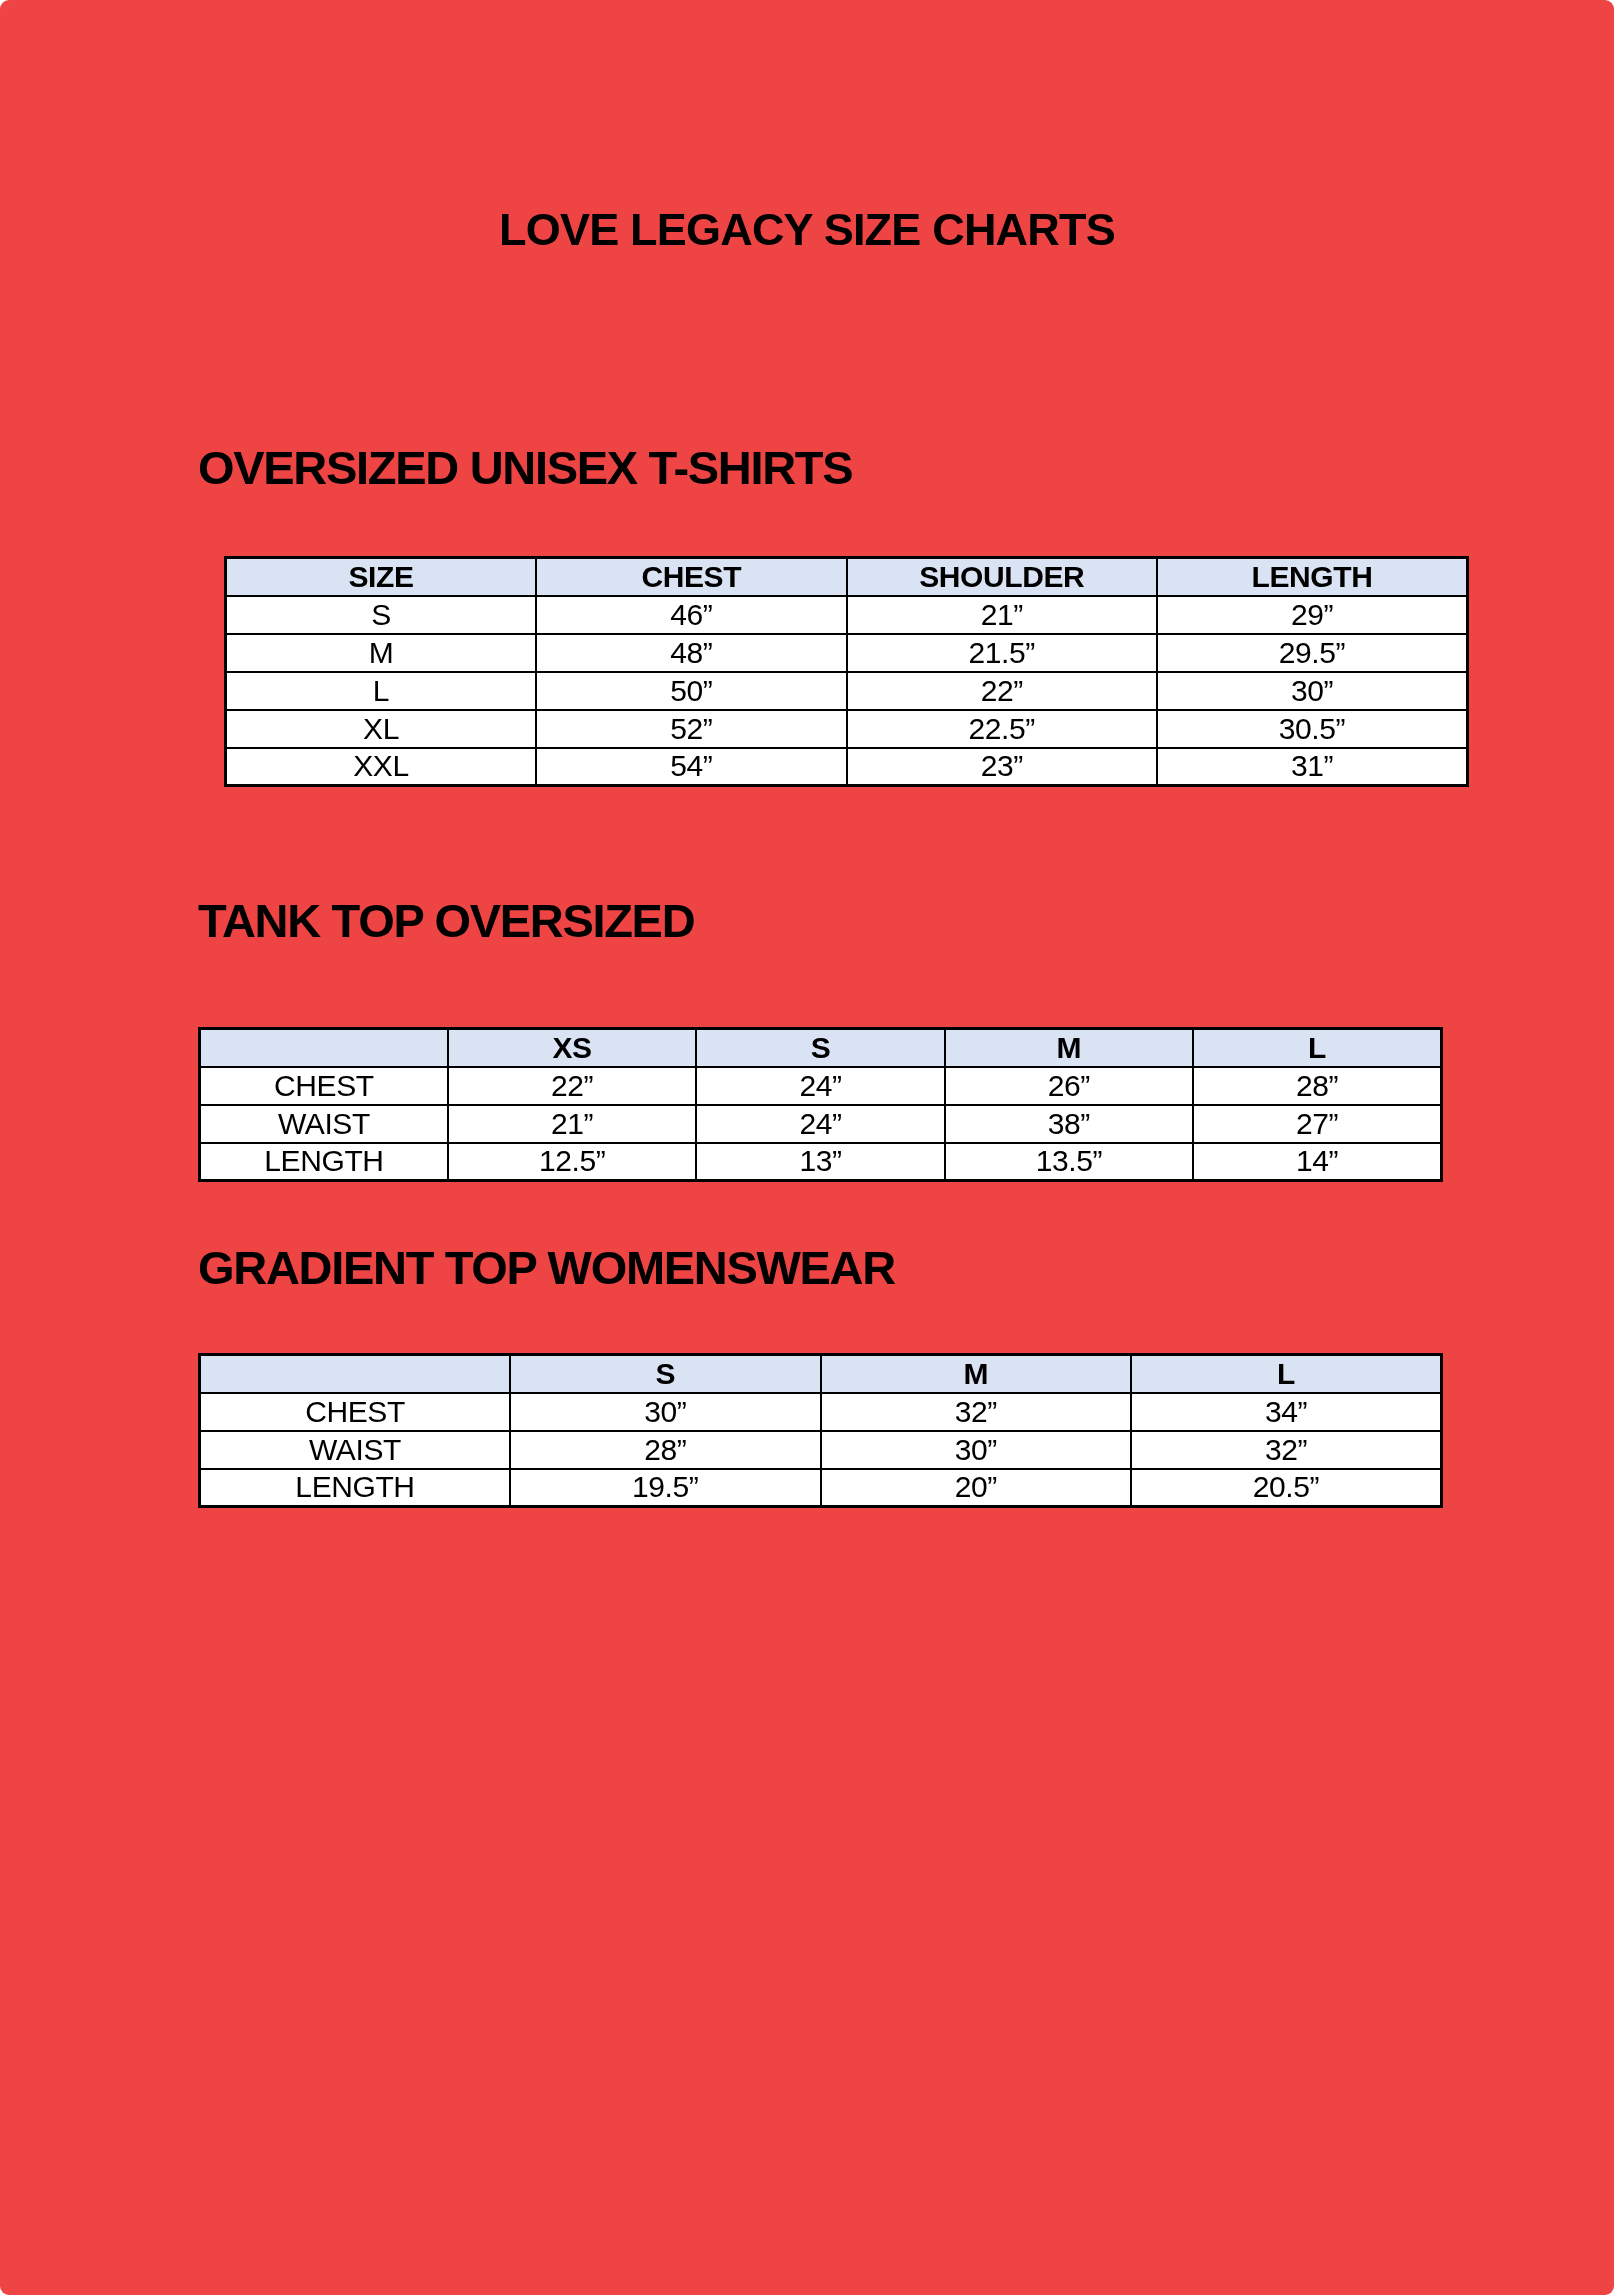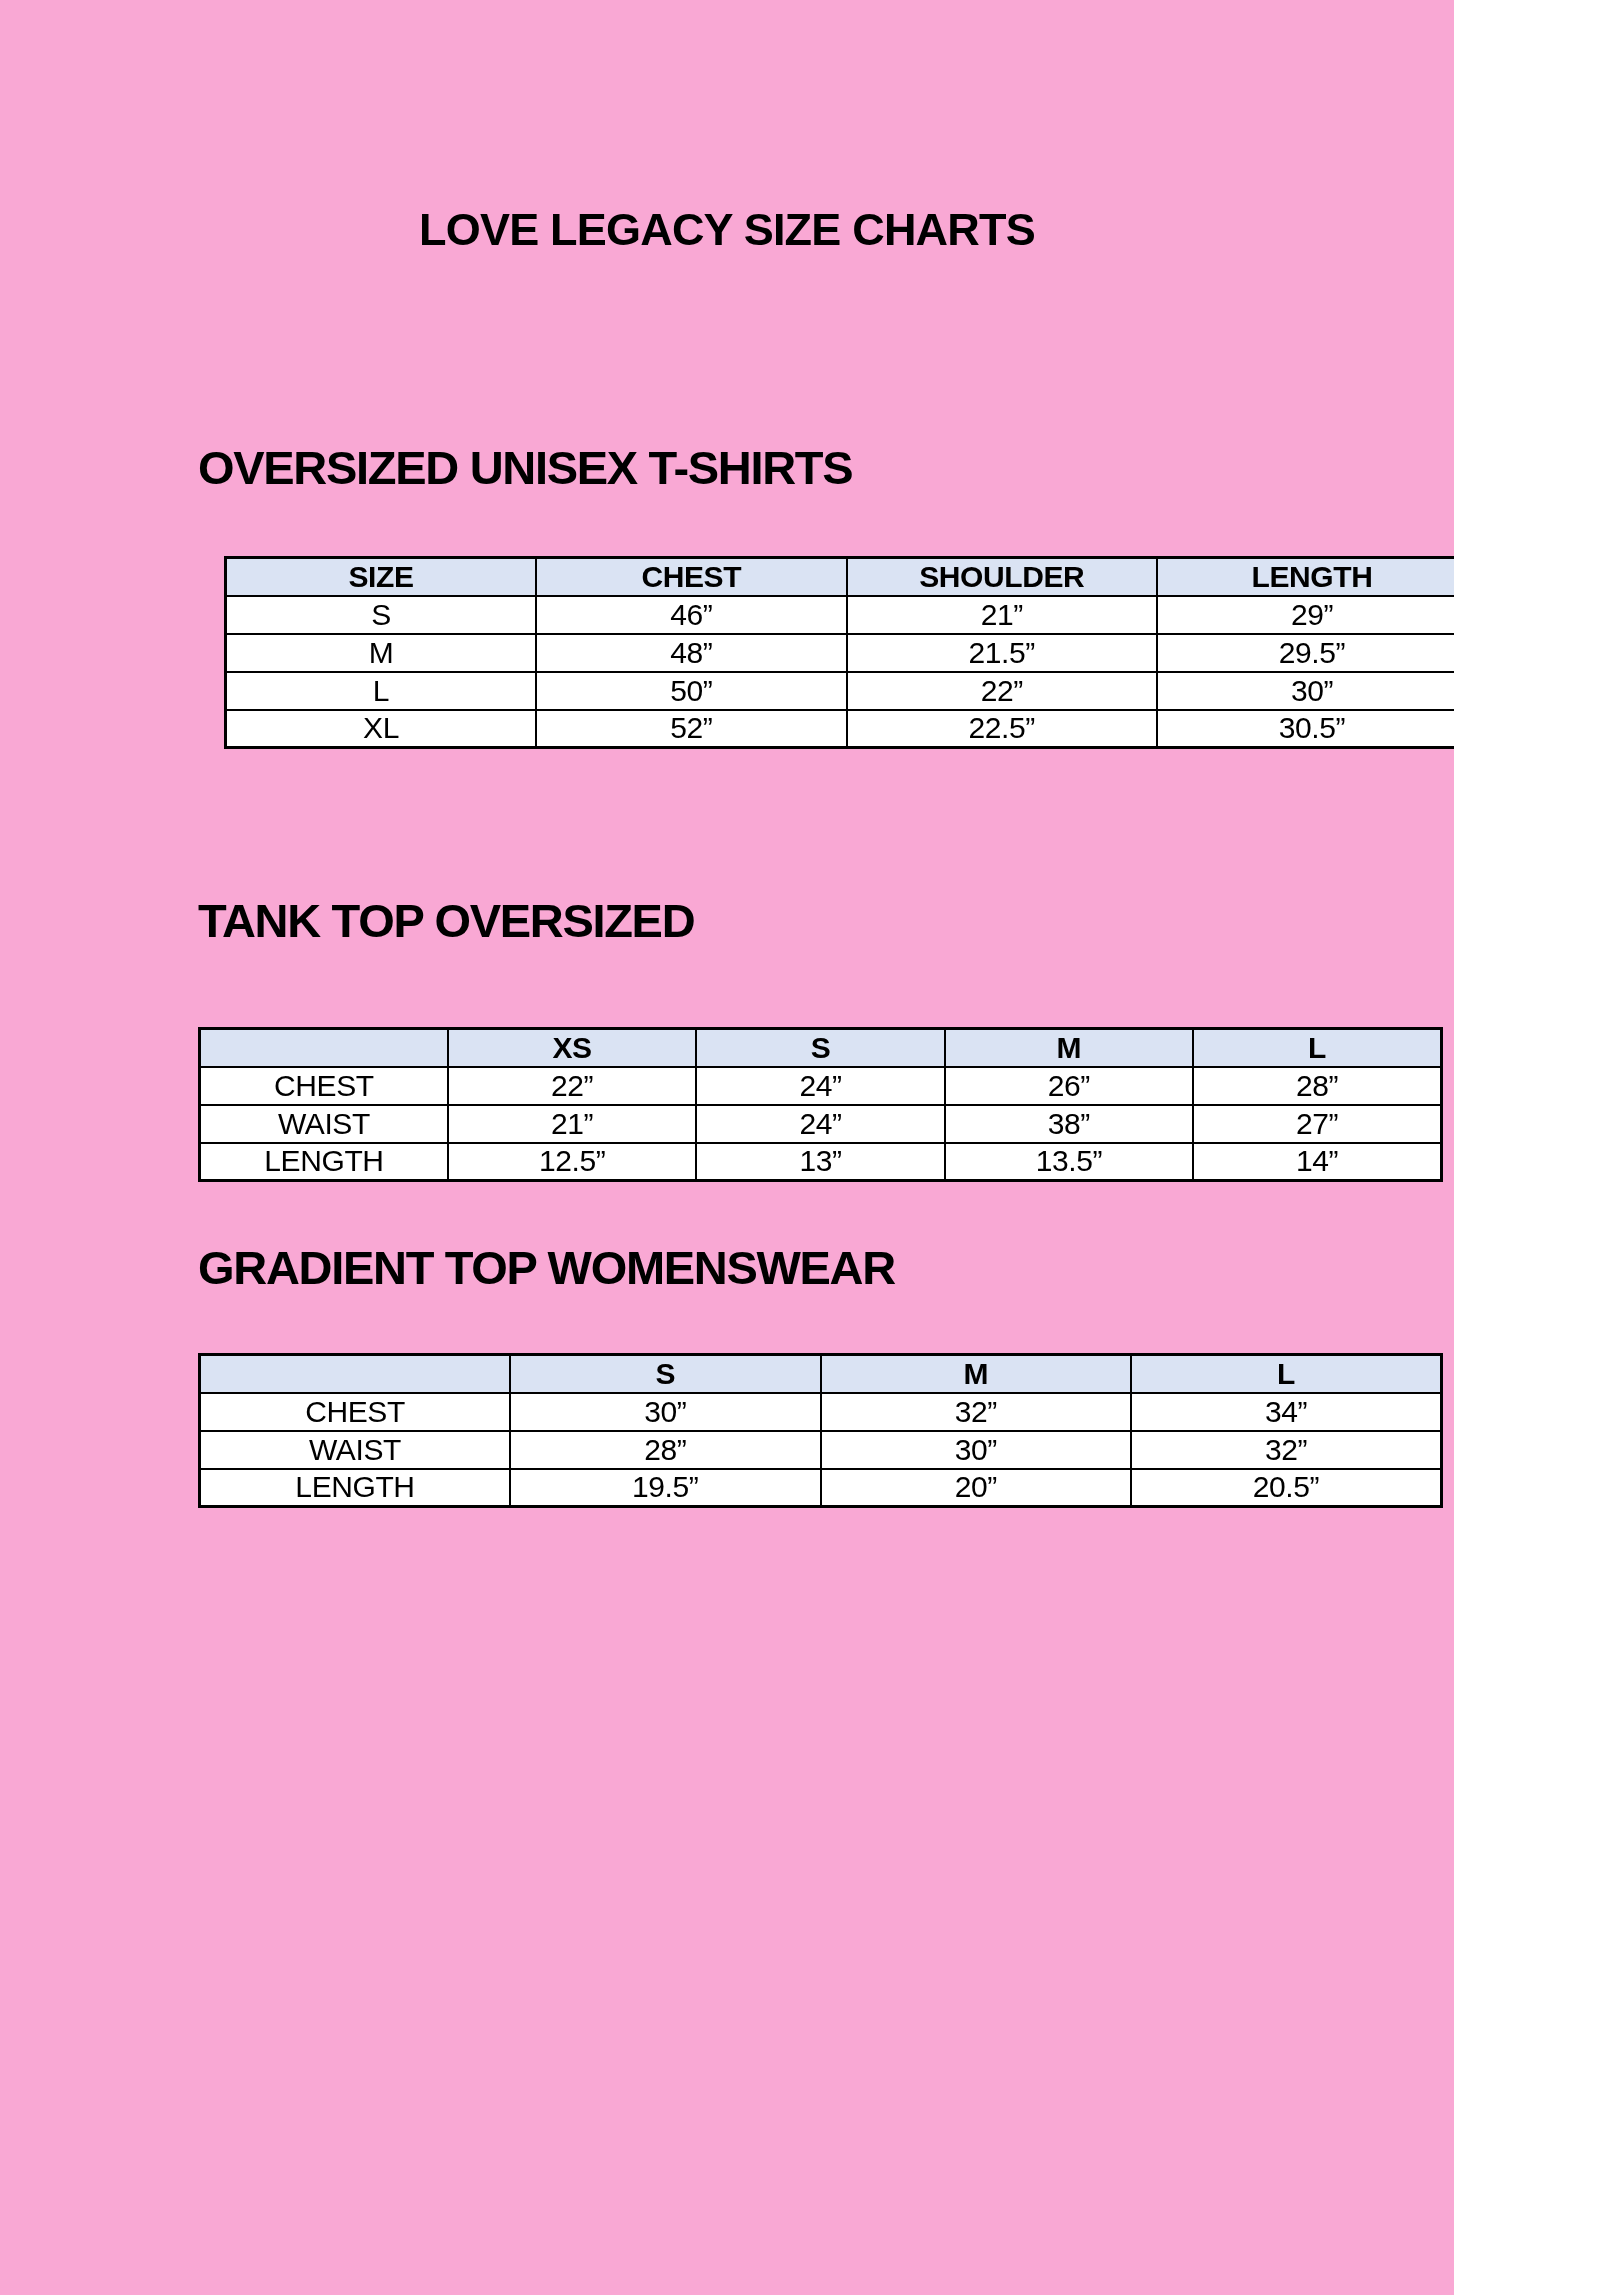--- a/index.html
+++ b/index.html
@@ -6,24 +6,25 @@
   html, body { background: #ffffff; }
   body {
     width: 1623px;
     height: 2295px;
     font-family: "Liberation Sans", sans-serif;
     color: #000000;
     position: relative;
   }
   .page {
     position: relative;
-    width: 1454px;
+    width: 1614px;
     height: 2295px;
-    background: #f9a8d4;
+    background: #ef4444;
     overflow: hidden;
+    border-radius: 9px;
   }
   .doc-title {
     position: absolute;
     top: 204px;
     left: 0;
     width: 100%;
     text-align: center;
     font-size: 45px;
     font-weight: 700;
     letter-spacing: -0.8px;
@@ -105,20 +106,26 @@
           <td>50”</td>
           <td>22”</td>
           <td>30”</td>
         </tr>
         <tr>
           <td>XL</td>
           <td>52”</td>
           <td>22.5”</td>
           <td>30.5”</td>
         </tr>
+        <tr>
+          <td>XXL</td>
+          <td>54”</td>
+          <td>23”</td>
+          <td>31”</td>
+        </tr>
       </tbody>
     </table>
 
   <h2 class="section-heading" id="heading-2">TANK TOP OVERSIZED</h2>
   <table class="size-table" id="table-2">
       <thead>
         <tr>
           <th></th>
           <th>XS</th>
           <th>S</th>

